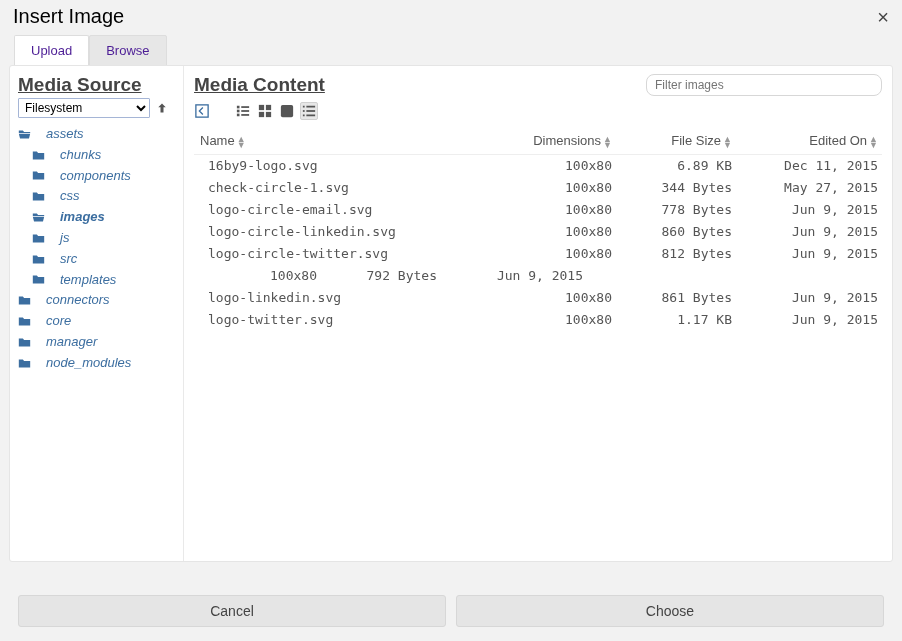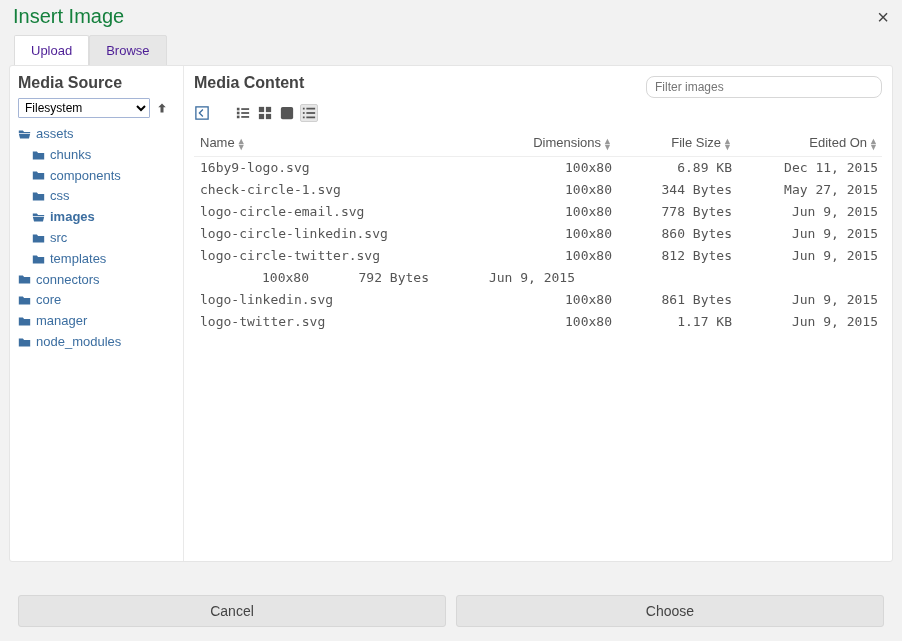--- a/index.html
+++ b/index.html
@@ -1,55 +1,55 @@
 <!DOCTYPE html>
 <html><head>
 <meta charset="utf-8">
 <style>
   * { box-sizing: border-box; margin: 0; padding: 0; }
   html, body { width: 902px; height: 641px; background: #f2f2f2; font-family: -apple-system, Helvetica, Arial, sans-serif; font-size: 13px; color: #555; }
   .dialog { width: 902px; height: 641px; position: relative; }
 
   .title-row { display: flex; align-items: center; justify-content: space-between; padding: 5px 13px 7px 13px; }
-  .title { font-size: 20px; color: #15803d; font-weight: 400; }
+  .title { font-size: 20px; color: #000000; font-weight: 400; }
   .close { font-size: 20px; color: #444; cursor: pointer; line-height: 1; }
 
   .tabs { display: flex; padding-left: 14px; }
   .tab { padding: 7px 16px; font-size: 13px; color: #4c1d95; border: 1px solid transparent; border-top-left-radius: 2px; border-top-right-radius: 2px; cursor: pointer; }
   .tab.active { background: #fff; border-color: #ddd; border-bottom-color: #fff; }
   .tab.inactive { background: #e7e7e7; border-color: #ddd; }
 
   .body { background: #fff; margin: 0 9px; border: 1px solid #e5e5e5; border-radius: 3px; position: relative; display: flex; height: 497px; margin-top: -1px; }
   .left-pane { width: 174px; border-right: 1px solid #e9e9e9; padding: 8px 0 8px 8px; }
   .right-pane { flex: 1; padding: 8px 10px 8px 10px; display: flex; flex-direction: column; }
 
-  .pane-title { font-size: 16px; font-weight: bold; color: #444; margin-bottom: 6px; }
+  .pane-title { font-size: 19px; font-weight: bold; color: #444; margin-bottom: 0; text-decoration: underline; }
   .header-row { display: flex; align-items: flex-end; justify-content: space-between; }
   .source-row { display: flex; align-items: center; gap: 6px; margin-top: 2px; margin-bottom: 6px; }
   select { font-size: 12px; height: 20px; width: 132px; border: 1px solid #a5b5d6; border-radius: 1px; background: #fff; padding: 0 2px; }
   .up-arrow { font-size: 12px; color: #555; cursor: pointer; }
 
   .tree { font-size: 13px; color: #3c6ea0; line-height: 1.6; margin-top: 4px; }
-  .tree-item { display: flex; align-items: center; gap: 5px; cursor: pointer; white-space: nowrap; }
+  .tree-item { display: flex; align-items: center; gap: 15px; cursor: pointer; white-space: nowrap; font-style: italic; }
   .lvl0 { padding-left: 0; }
   .lvl1 { padding-left: 14px; }
   .tree-item.selected .label { font-weight: bold; }
 
   .filter-box { width: 236px; }
   .filter-box input { width: 100%; border: 1px solid #d7d7d7; border-radius: 8px; padding: 3px 8px; font-size: 12px; color: #888; }
 
   .view-controls { display: flex; align-items: center; gap: 24px; margin-top: 6px; margin-bottom: 10px; }
   .toggle-btn { width: 16px; height: 16px; display: flex; align-items: center; justify-content: center; cursor: pointer; }
   .view-modes { display: flex; gap: 4px; }
   .view-btn { width: 18px; height: 18px; display: flex; align-items: center; justify-content: center; cursor: pointer; color: #555; border-radius: 2px; }
   .view-btn.active { background: #e7e7e7; border: 1px solid #d0d0d0; }
 
   .grid { flex: 1; overflow: auto; font-family: "Menlo", "Monaco", "Consolas", monospace; font-size: 13px; color: #555; line-height: 22px; }
   .grid-header { display: flex; border-bottom: 1px solid #eee; font-family: -apple-system, Helvetica, Arial, sans-serif; font-size: 13px; color: #555; padding-bottom: 2px; }
-  .grid-row { display: flex; cursor: pointer; }
+  .grid-row { display: flex; cursor: pointer; margin-left: 8px; }
   .col-name { flex: 1; padding-left: 6px; }
   .col-dim { width: 115px; text-align: right; }
   .col-size { width: 120px; text-align: right; }
   .col-date { width: 150px; text-align: right; padding-right: 4px; }
   .sort-arrows { font-size: 9px; color: #999; margin-left: 2px; display: inline-flex; flex-direction: column; line-height: 6px; vertical-align: middle; }
 
   .footer { position: absolute; left: 0; right: 0; bottom: 0; height: 56px; display: flex; gap: 10px; padding: 10px 18px 14px 18px; }
   .footer-btn { flex: 1; background: #e5e5e5; border: 1px solid #d7d7d7; border-radius: 3px; font-size: 14px; color: #444; cursor: pointer; }
 
   
@@ -124,20 +124,28 @@
               </svg>
             </span>
             <span class="label">images</span>
           </div>
           <div class="tree-item lvl1">
             <span>
               <svg width="13" height="13" viewBox="0 0 16 16" fill="#3c6ea0">
                 <path d="M1 3h5l1.5 2H15v8H1V3z"></path>
               </svg>
             </span>
+            <span class="label">js</span>
+          </div>
+          <div class="tree-item lvl1">
+            <span>
+              <svg width="13" height="13" viewBox="0 0 16 16" fill="#3c6ea0">
+                <path d="M1 3h5l1.5 2H15v8H1V3z"></path>
+              </svg>
+            </span>
             <span class="label">src</span>
           </div>
           <div class="tree-item lvl1">
             <span>
               <svg width="13" height="13" viewBox="0 0 16 16" fill="#3c6ea0">
                 <path d="M1 3h5l1.5 2H15v8H1V3z"></path>
               </svg>
             </span>
             <span class="label">templates</span>
           </div>

